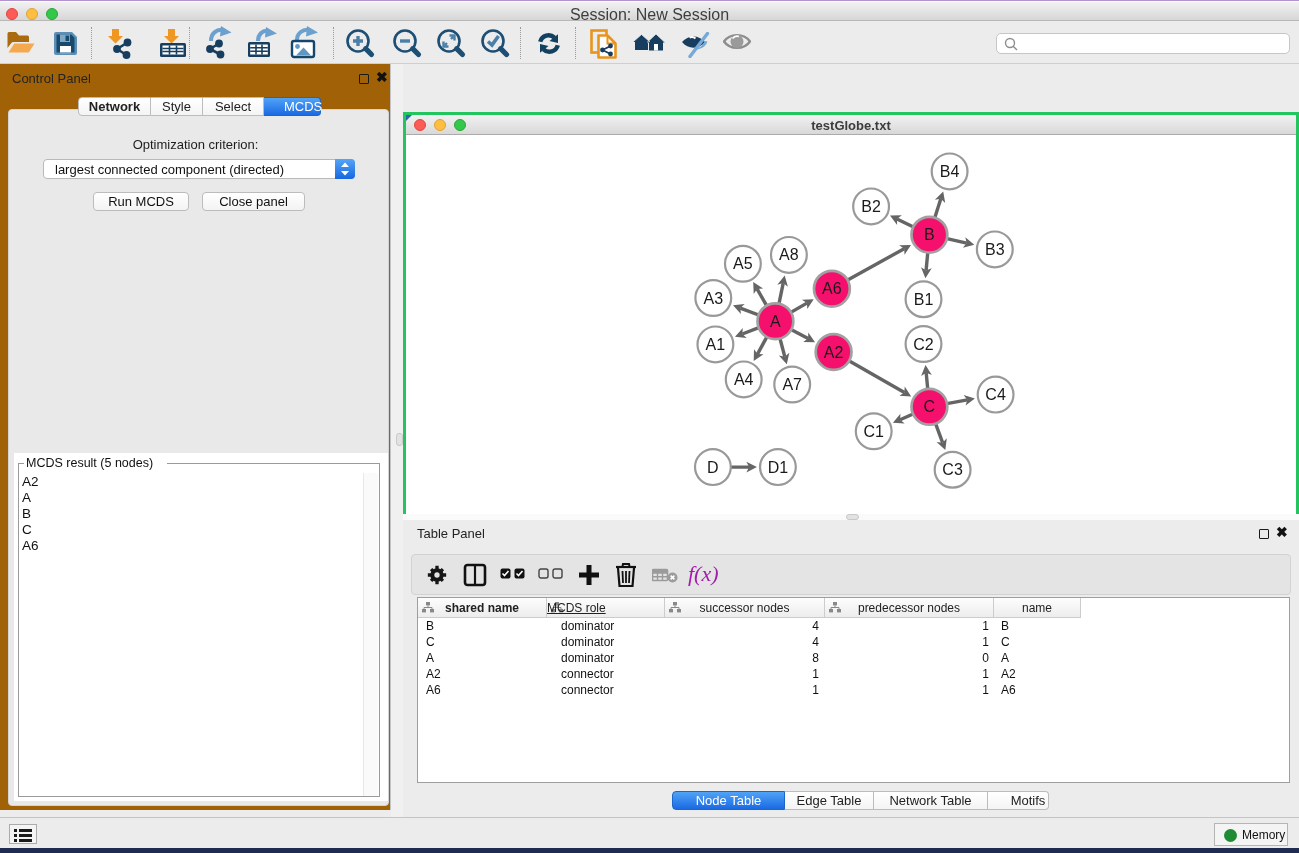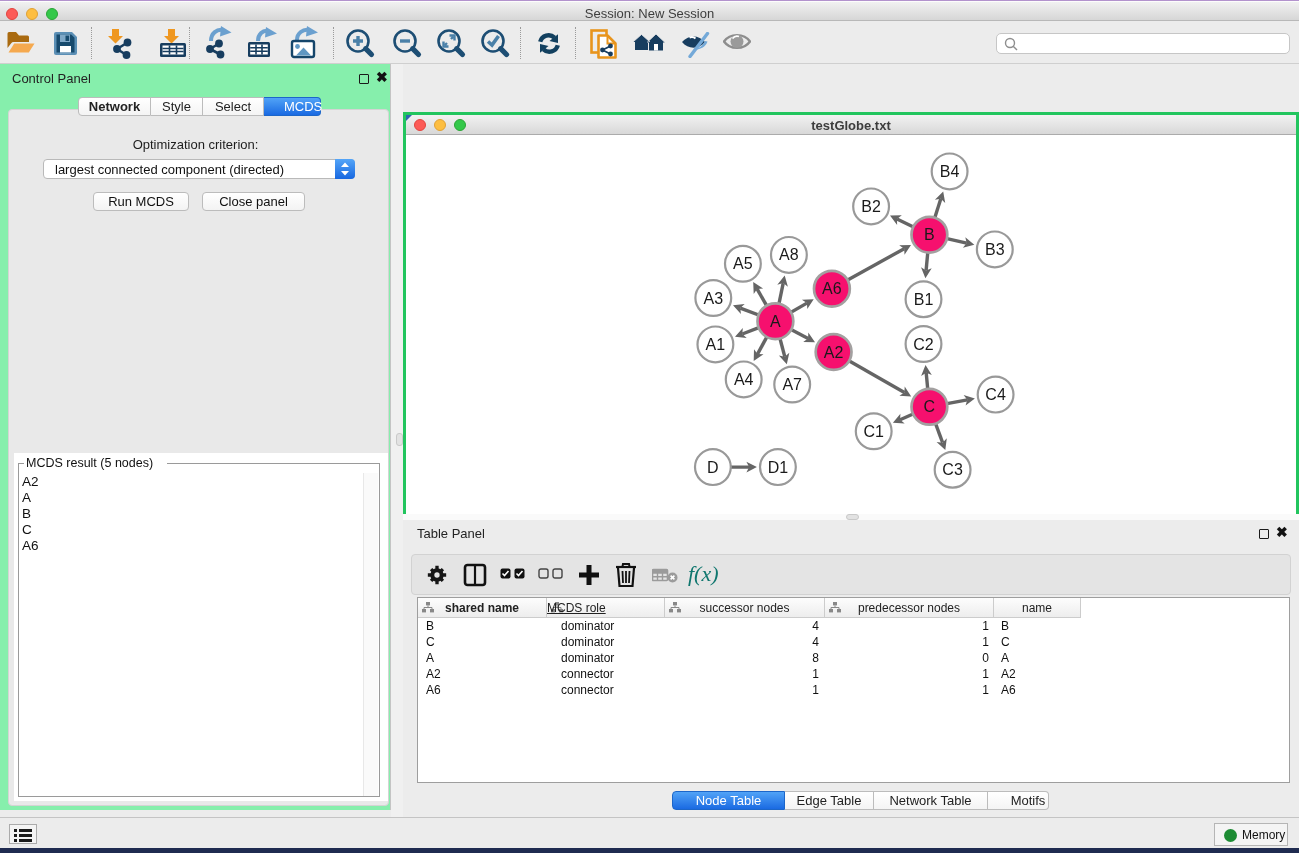--- a/index.html
+++ b/index.html
@@ -2,28 +2,28 @@
 <html><head>
 <meta charset="utf-8">
 <style>
 * { margin:0; padding:0; box-sizing:border-box; }
 html,body { width:1299px; height:853px; overflow:hidden; }
 body { font-family:"Liberation Sans", sans-serif; background:#ececec; position:relative; }
 .abs { position:absolute; }
 .titlebar { left:0; top:1px; width:1299px; height:20px;
   background:linear-gradient(#f1f1f1,#d6d6d6); border-bottom:1px solid #b8b8b8; border-top:1px solid #fdfdfd;}
 .tl { border-radius:50%; width:12px; height:12px; position:absolute; top:6px; }
-.maintitle { width:100%; text-align:center; top:4px; font-size:13px; color:#3e3e3e; }
+.maintitle { width:100%; text-align:center; top:4px; font-size:16px; color:#3e3e3e; }
 .toolbar { left:0; top:21px; width:1299px; height:43px; background:#ececec; border-bottom:1px solid #cfcfcf; }
 .tsep { position:absolute; top:6px; height:32px; width:0; border-left:1px dotted #9a9a9a; }
 .ticon { position:absolute; top:5px; }
 .searchbox { position:absolute; left:996px; top:12px; width:294px; height:21px; background:#fff;
   border:1px solid #c6c6c6; border-radius:5px; }
 
-.cpanel { left:0; top:64px; width:391px; height:746px; background:#86efac; border-right:1px solid #c4c4c4;}
+.cpanel { left:0; top:64px; width:391px; height:746px; background:#a16207; border-right:1px solid #c4c4c4;}
 .phead { font-size:13px; color:#232323; }
 .seg { position:absolute; height:19px; display:flex; font-size:13px; z-index:3; }
 .seg div { background:linear-gradient(#ffffff,#f4f4f4); border:1px solid #bcbcbc; border-left:none;
   color:#222; text-align:center; line-height:18px; }
 .seg div:first-child { border-left:1px solid #bcbcbc; border-radius:4px 0 0 4px; }
 .seg div:last-child { border-radius:0 4px 4px 0;padding-left:20px; }
 .seg div.sel { background:linear-gradient(#51a3f7,#1a6ae2); border-color:#1c66c9; color:#fff; }
 .btn { position:absolute; height:19px; background:linear-gradient(#ffffff,#f3f3f3);
   border:1px solid #bcbcbc; border-radius:4px; font-size:13px; color:#111; text-align:center; line-height:17px;}
 
@@ -345,21 +345,21 @@
 <line x1="11" y1="9" x2="11" y2="21" stroke="#111" stroke-width="1.8"></line>
 <line x1="14.5" y1="9" x2="14" y2="21" stroke="#111" stroke-width="1.8"></line>
       </svg>
       <svg class="abs" style="left:240px;top:13px;" width="26" height="15" viewBox="0 0 26 15">
 <rect x="0.5" y="1.5" width="15" height="11" rx="1" fill="none" stroke="#9b9b9b" stroke-width="1.6"></rect>
 <path d="M0.5,5 h15 M0.5,8.7 h15 M5.5,5 v7 M10.5,5 v7" stroke="#9b9b9b" stroke-width="1.4"></path>
 <rect x="0.5" y="1.5" width="15" height="3.5" fill="#9b9b9b"></rect>
 <circle cx="20.5" cy="9.5" r="5" fill="#9b9b9b"></circle>
 <path d="M18.6,7.6 L22.4,11.4 M22.4,7.6 L18.6,11.4" stroke="#fff" stroke-width="1.6"></path>
       </svg>
-      <div class="abs" style="left:276px;top:6px;font-family:'Liberation Serif',serif;font-style:italic;font-size:22px;color:#0f766e;">f(x)</div>
+      <div class="abs" style="left:276px;top:6px;font-family:'Liberation Serif',serif;font-style:italic;font-size:22px;color:#a21caf;">f(x)</div>
     </div>
   <div class="tbl" id="tbl">
       <div class="thead" style="left:0px;width:129px;">
         <svg width="12" height="11" viewBox="0 0 12 11" style="position:absolute;left:4px;top:4px;">
           <g fill="#888">
             <rect x="4" y="0" width="4" height="3.4"></rect>
             <rect x="0" y="7" width="4" height="3.4"></rect>
             <rect x="8" y="7" width="4" height="3.4"></rect>
           </g>
           <path d="M6,3.4 V5.5 M2,7 V5.5 H10 V7" stroke="#888" stroke-width="1" fill="none"></path>

